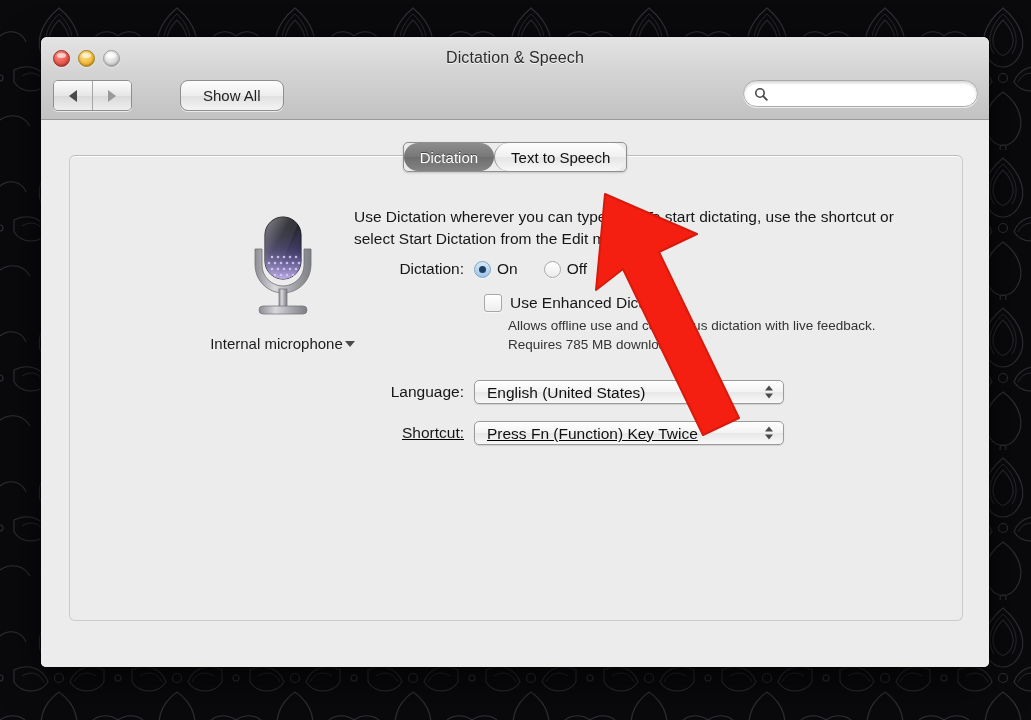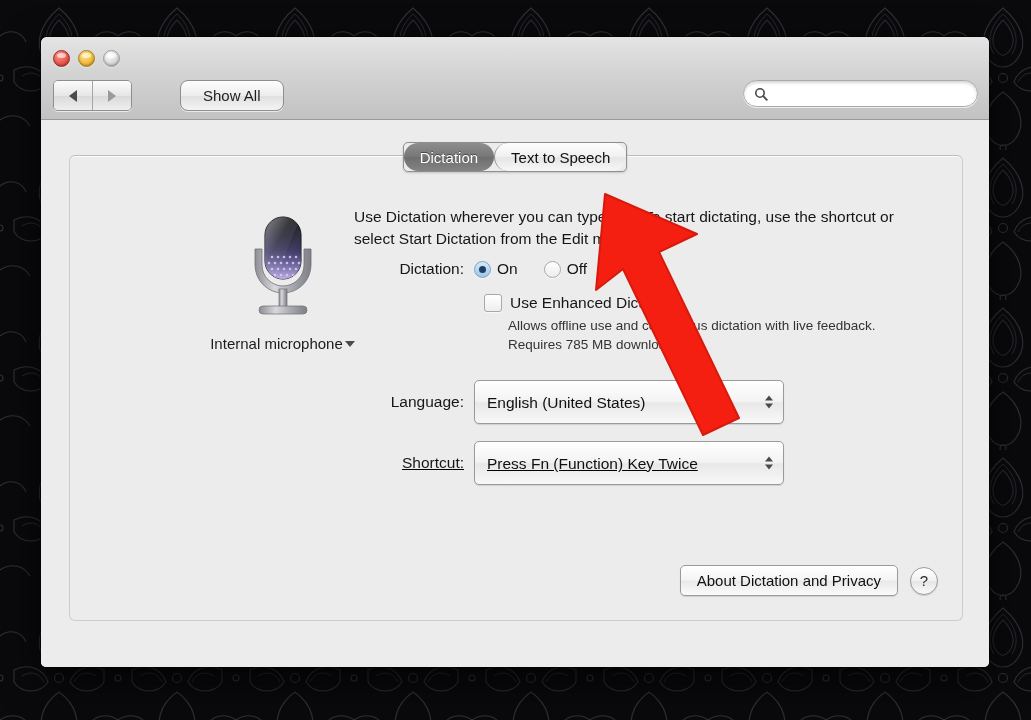--- a/index.html
+++ b/index.html
@@ -354,21 +354,21 @@
     margin-left: 156px;
     font-size: 13.5px;
     line-height: 19px;
     color: #333333;
     width: 380px;
   }
 
   
   .popup {
     position: relative;
-    height: 44px;
+    height: 24px;
     border-radius: 5px;
     border: 1px solid #9a9a9a;
     background: linear-gradient(180deg, #ffffff 0%, #f3f3f3 48%, #e8e8e8 52%, #f8f8f8 100%);
     box-shadow: 0 1px 1px rgba(0,0,0,0.12), inset 0 1px 0 rgba(255,255,255,0.9);
     display: flex;
     align-items: center;
     padding: 2px 34px 0 12px;
     font-size: 15.5px;
     color: #101010;
     box-sizing: border-box;
@@ -479,20 +479,21 @@
   <div id="prefs-window">
 
     <div id="titlebar">
 
       <div id="traffic-lights">
         <div class="light close"></div>
         <div class="light min"></div>
         <div class="light zoom"></div>
       </div>
 
+      <div id="window-title">Dictation &amp; Speech</div>
 
       <div id="nav-segment">
         <div class="nav-btn">
           <div class="tri left"></div>
         </div>
         <div class="nav-btn">
           <div class="tri right"></div>
         </div>
       </div>
 
@@ -626,28 +627,20 @@
             <div class="popup" id="shortcut-popup">
               <span>Press Fn (Function) Key Twice</span>
               <span class="stepper">
                 <span class="up"></span>
                   <span class="down"></span>
               </span>
             </div>
           </div>
         </div>
 
-        <div id="bottom-row">
-          <div id="about-button">
-            <span>About Dictation and Privacy</span>
-          </div>
-          <div id="help-button">
-            <span>?</span>
-          </div>
-        </div>
 
       </div>
 
       <div id="tab-bar">
         <div id="tab-group">
           <div class="tab selected">
             <span>Dictation</span>
           </div>
           <div class="tab unselected">
             <span>Text to Speech</span>

